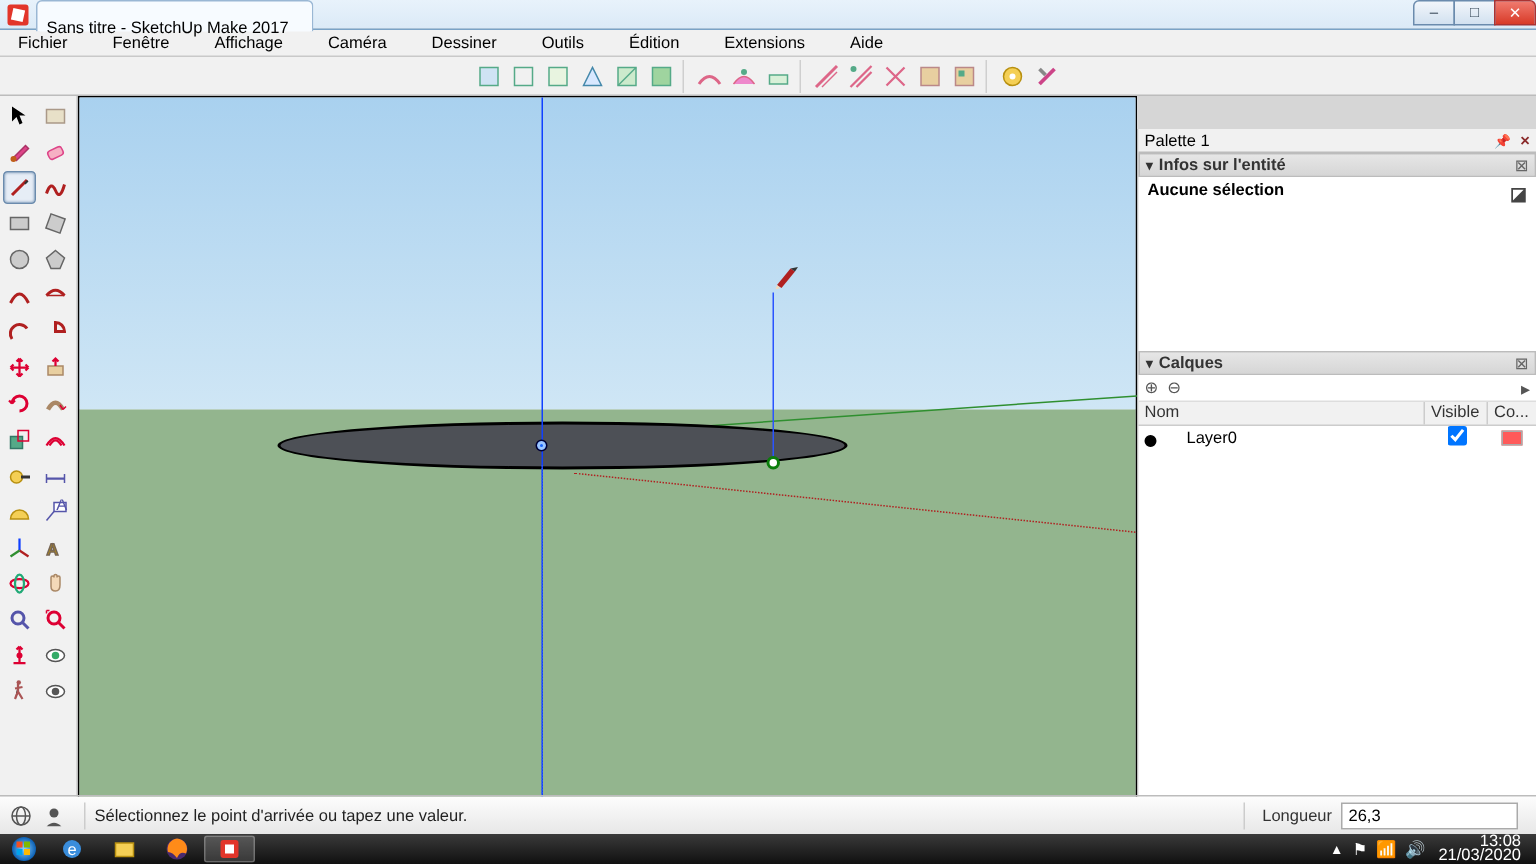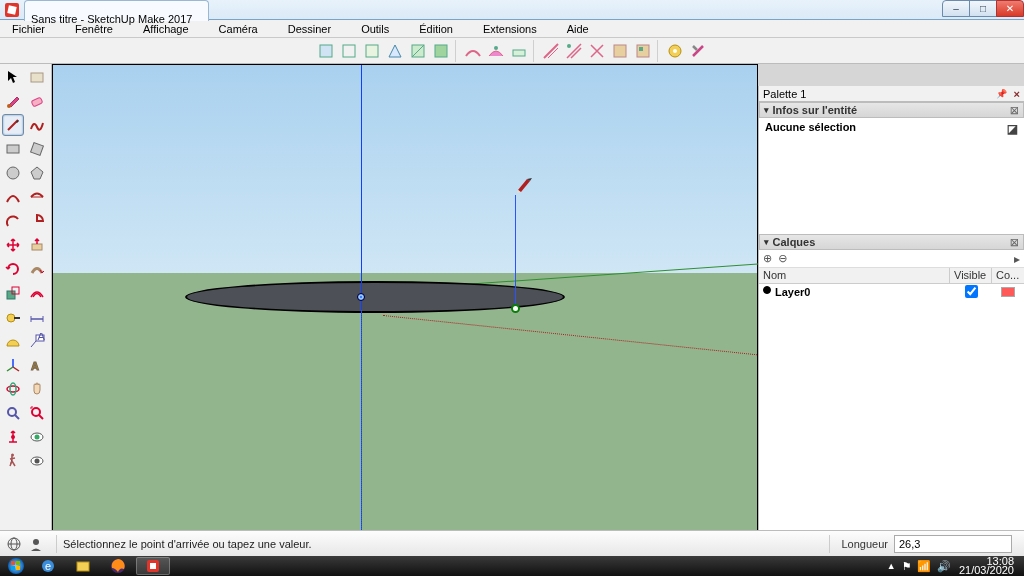--- a/index.html
+++ b/index.html
@@ -60,21 +60,21 @@
 
   .layers-bar { height:18px; background:#fff; display:flex; align-items:center; padding:0 4px; gap:6px; font-size:14px; color:#555; border-bottom:1px solid #ddd;}
   .layers-bar .detail { margin-left:auto; font-size:12px; color:#555; }
   .layers-head { height:16px; background:#f1f1f1; display:flex; border-bottom:1px solid #ccc; font-size:10px; color:#333;}
   .layers-head div { border-right:1px solid #ccc; padding:1px 4px; }
   .lh-name { flex:1; }
   .lh-vis  { width:42px; }
   .lh-col  { width:32px; border-right:none!important;}
   .layers-body { flex:1; background:#fff; }
   .layer-row { display:flex; align-items:center; height:16px; font-size:11px; }
-  .lr-name { flex:1; padding-left:4px; display:flex; align-items:flex-start; gap:4px;font-weight:bold;}
+  .lr-name { flex:1; padding-left:4px; display:flex; align-items:flex-end; gap:20px;}
   .lr-radio{ width:8px; height:8px; border:1px solid #000; border-radius:50%; background:#000;}
   .lr-vis  { width:42px; text-align:center; }
   .lr-col  { width:32px; display:flex; justify-content:center;}
   .lr-col .sw { width:14px; height:10px; background:#ff5a5a; border:1px solid #aaa;}
 
   
   .statusbar { position:absolute; bottom:20px; left:0; right:0; height:26px; background:linear-gradient(#fdfdfd,#e7e7e7); border-top:1px solid #bcbcbc; display:flex; align-items:center; padding:0 6px; }
   .statusbar .sb-icn { width:16px; height:16px; margin-right:6px; display:flex; align-items:center; justify-content:center;}
   .statusbar .sep { width:1px; height:18px; background:#ccc; margin:0 6px;}
   .statusbar .hint { flex:1; color:#222;}

